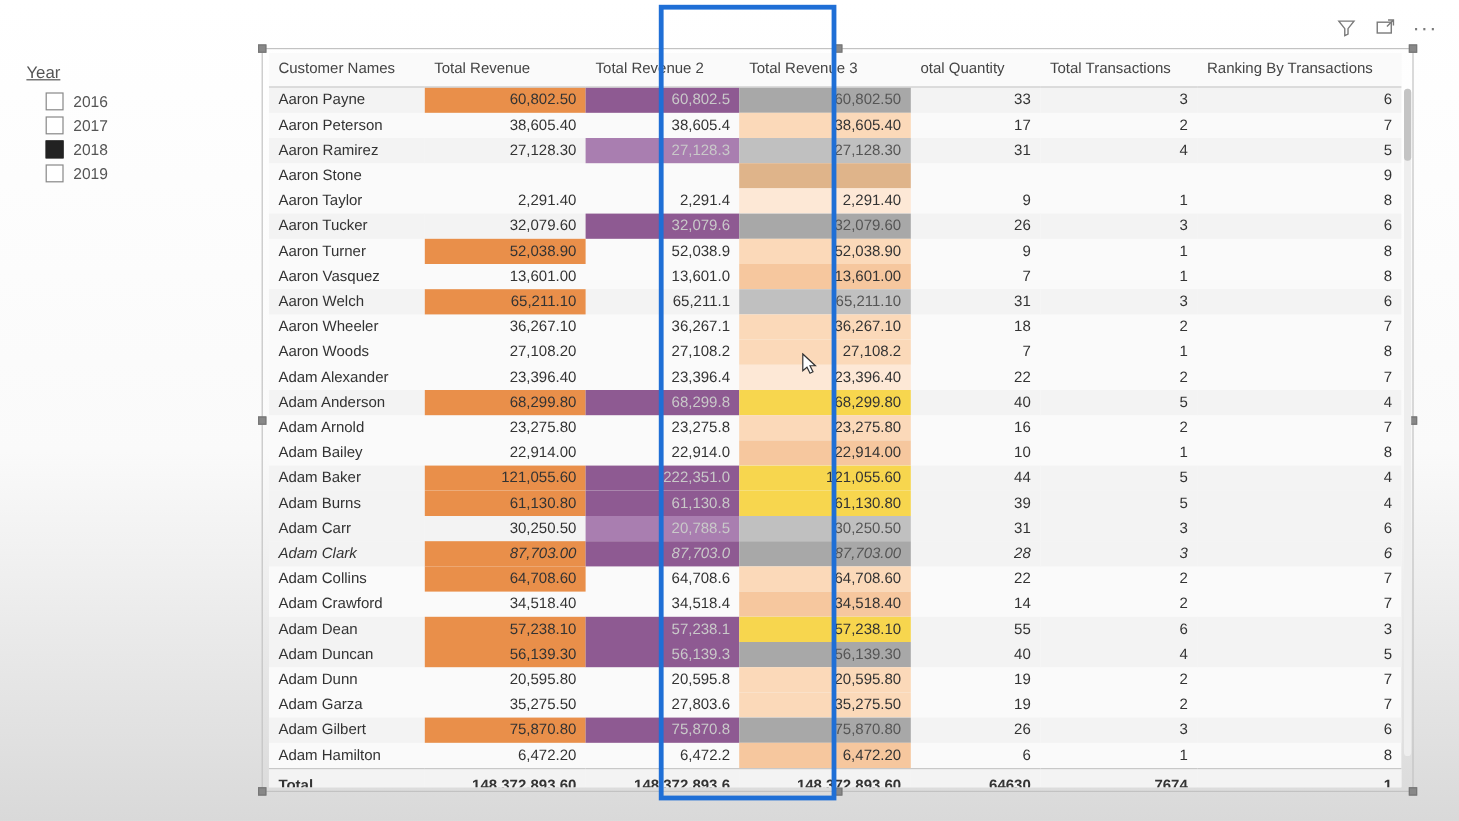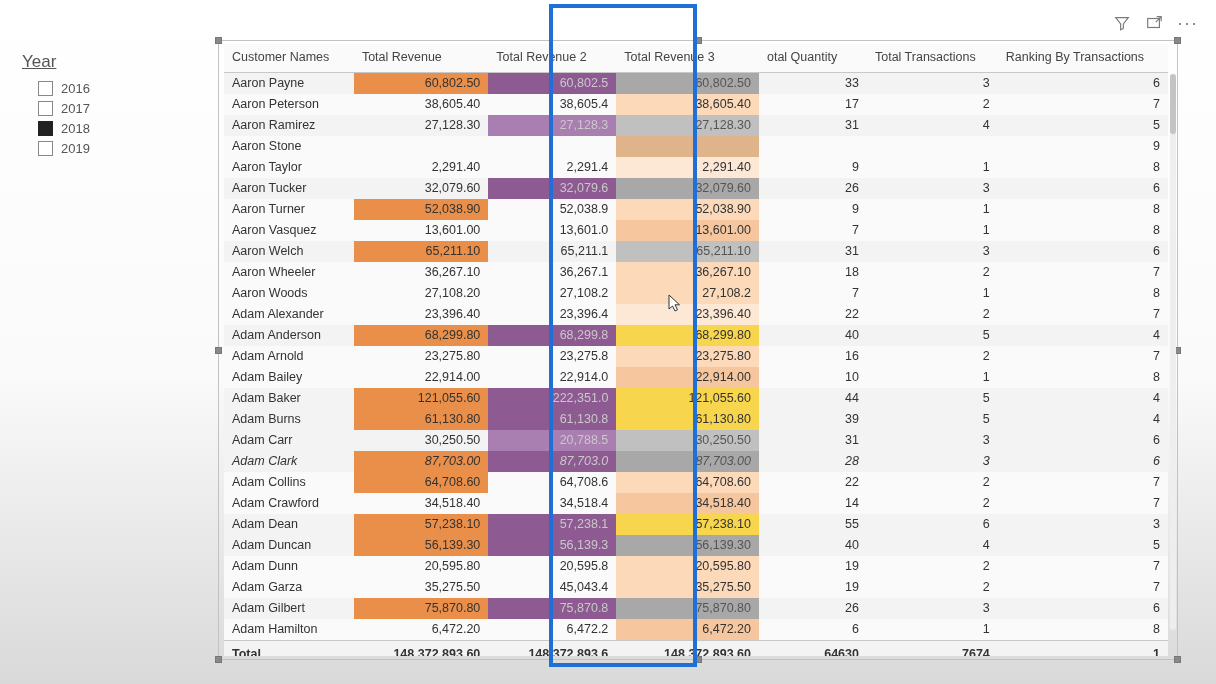--- a/index.html
+++ b/index.html
@@ -35,21 +35,21 @@
   }
   .dots { font-size: 18px; letter-spacing: 1px; line-height: 14px; }
 
   
   .slicer {
     position: absolute;
     left: 22px;
     top: 52px;
     width: 150px;
   }
-  .slicer-title { color: #555; font-size: 17px; margin-bottom: 6px; text-decoration: underline; }
+  .slicer-title { color: #555; font-size: 14px; margin-bottom: 6px; text-decoration: underline; }
   .slicer-item {
     display: flex;
     align-items: center;
     gap: 8px;
     height: 20px;
     cursor: pointer;
     padding-left: 16px;
   }
   .chk {
     width: 13px; height: 13px;
@@ -443,21 +443,21 @@
               <td class="num">20,595.80</td>
               <td class="num">20,595.8</td>
               <td class="num bg-peach">20,595.80</td>
               <td class="num">19</td>
               <td class="num">2</td>
               <td class="num">7</td>
             </tr>
             <tr>
               <td class="col-name">Adam Garza</td>
               <td class="num">35,275.50</td>
-              <td class="num">45,043.4</td>
+              <td class="num">27,803.6</td>
               <td class="num bg-peach">35,275.50</td>
               <td class="num">19</td>
               <td class="num">2</td>
               <td class="num">7</td>
             </tr>
             <tr style="background: rgb(243, 243, 243);">
               <td class="col-name">Adam Gilbert</td>
               <td class="num bg-orange-d">75,870.80</td>
               <td class="num bg-purple-d">75,870.8</td>
               <td class="num bg-gray-d">75,870.80</td>

